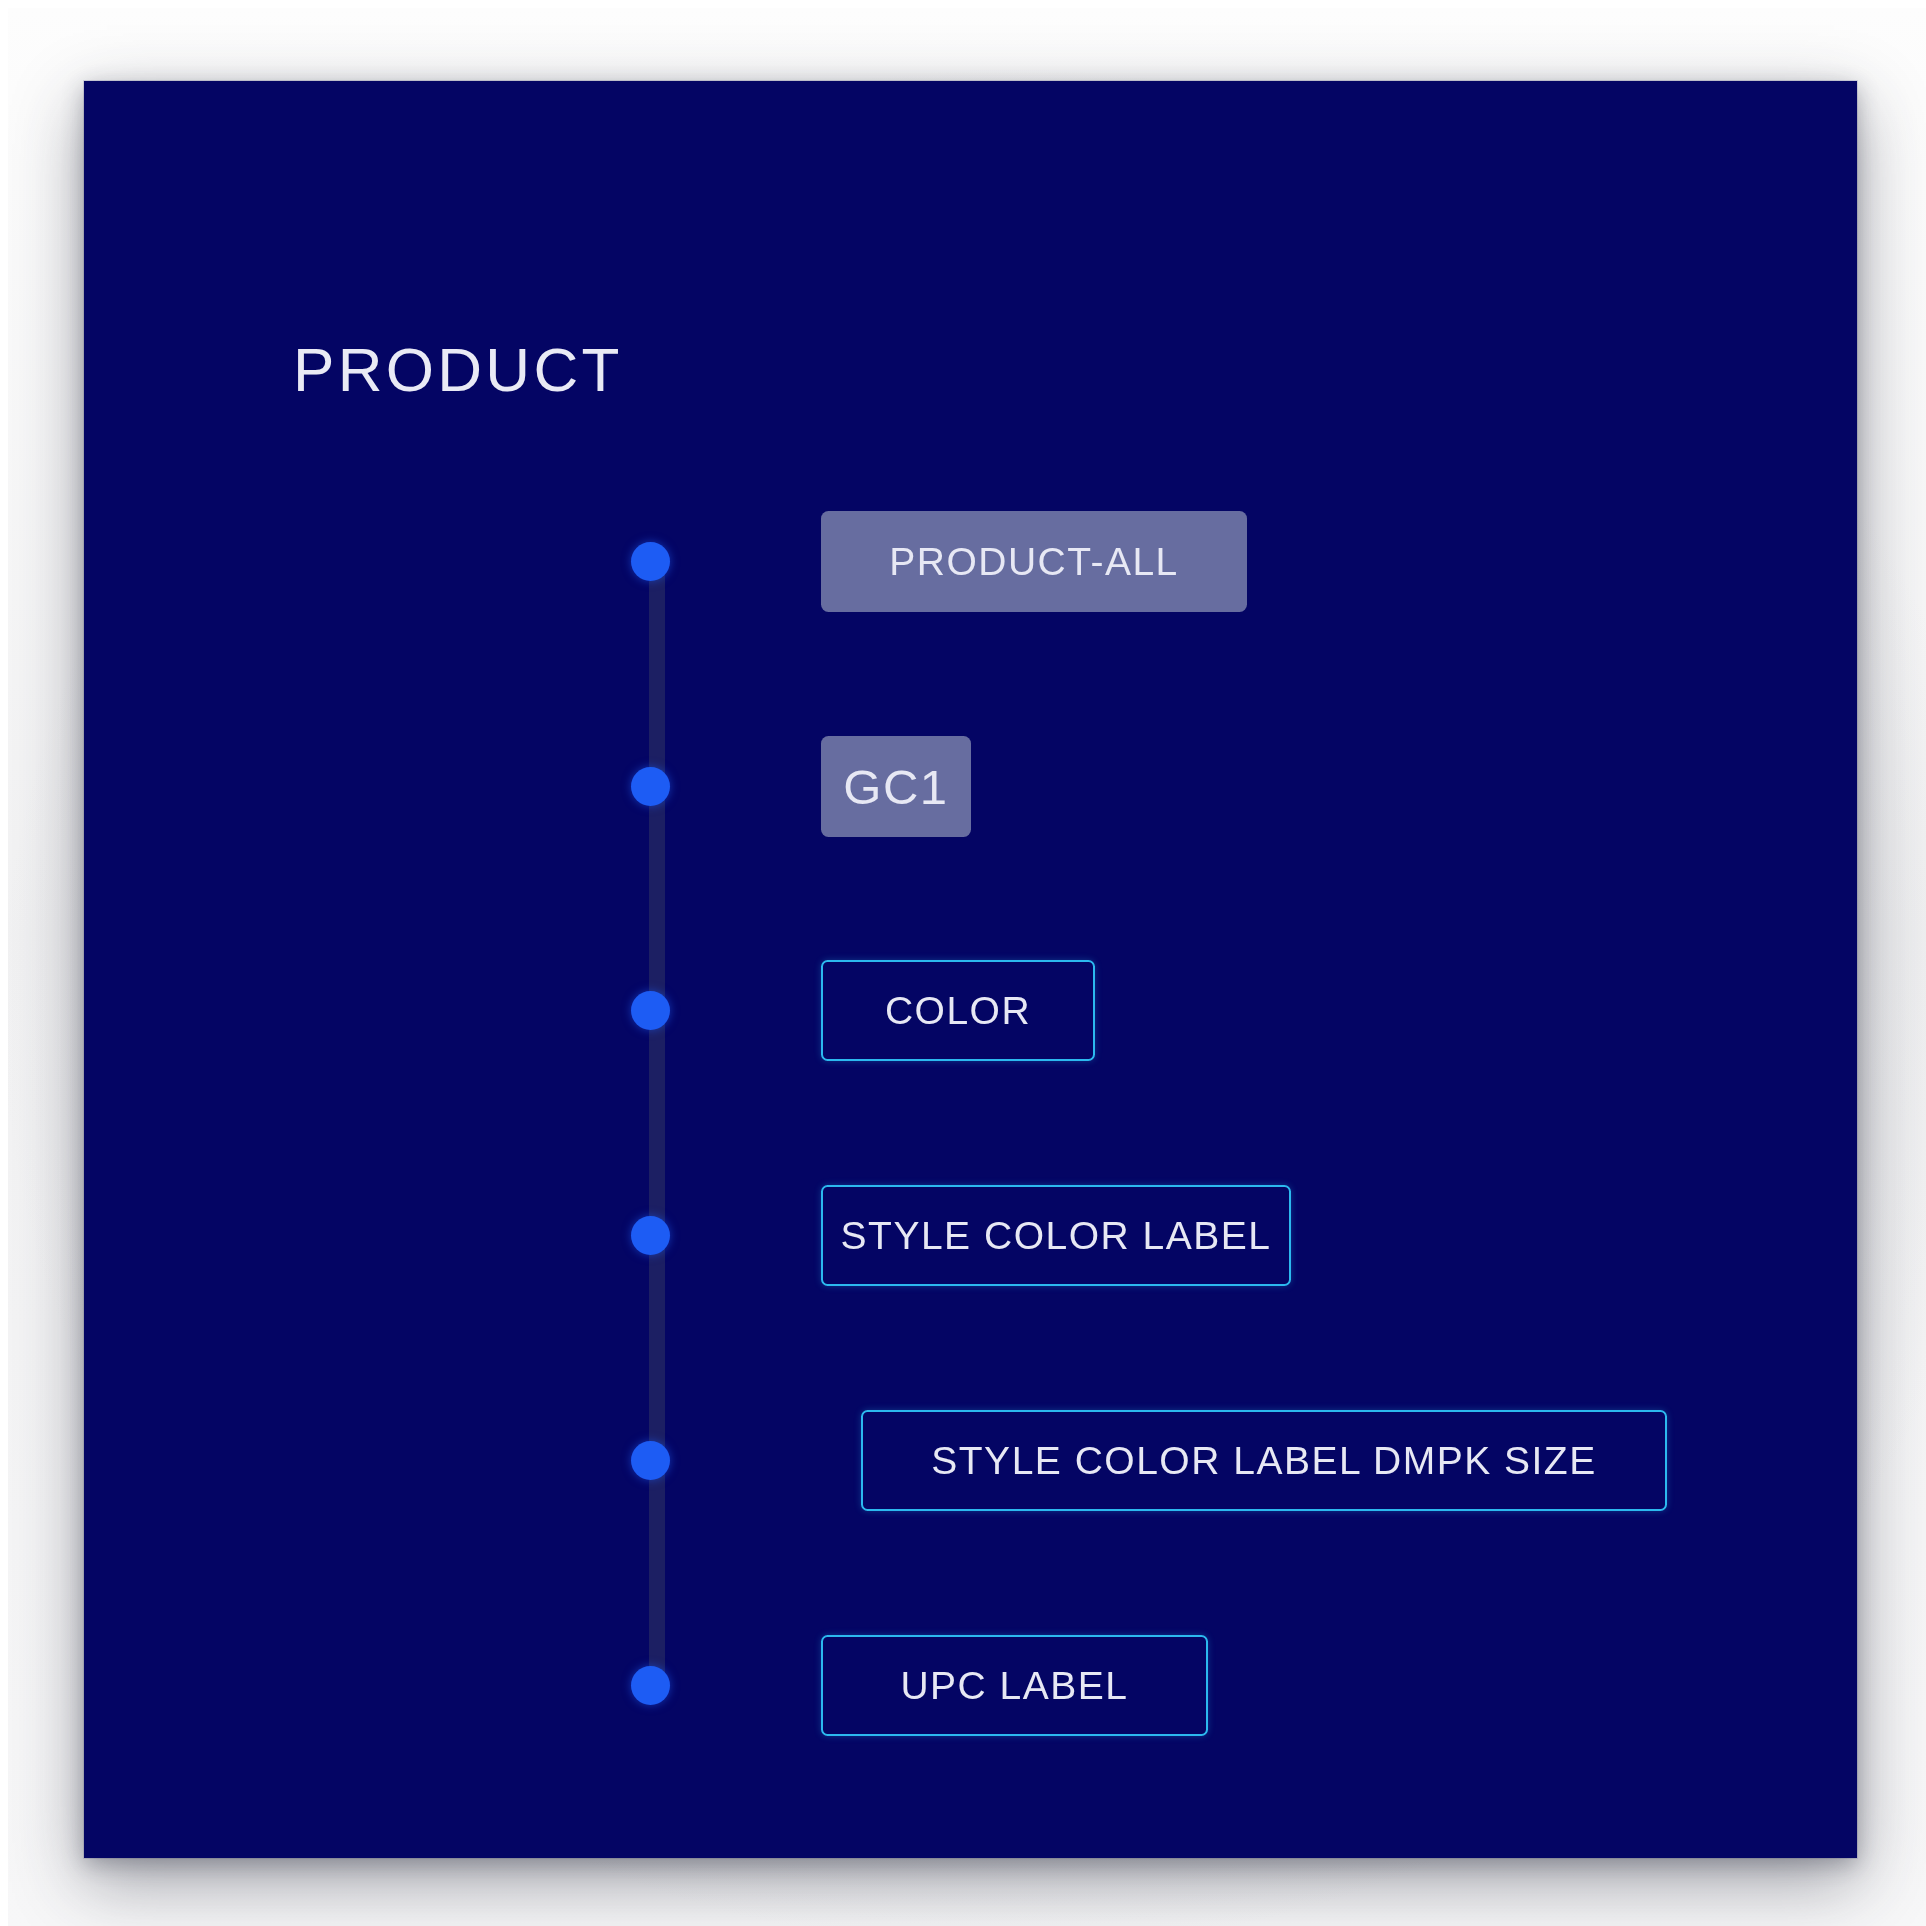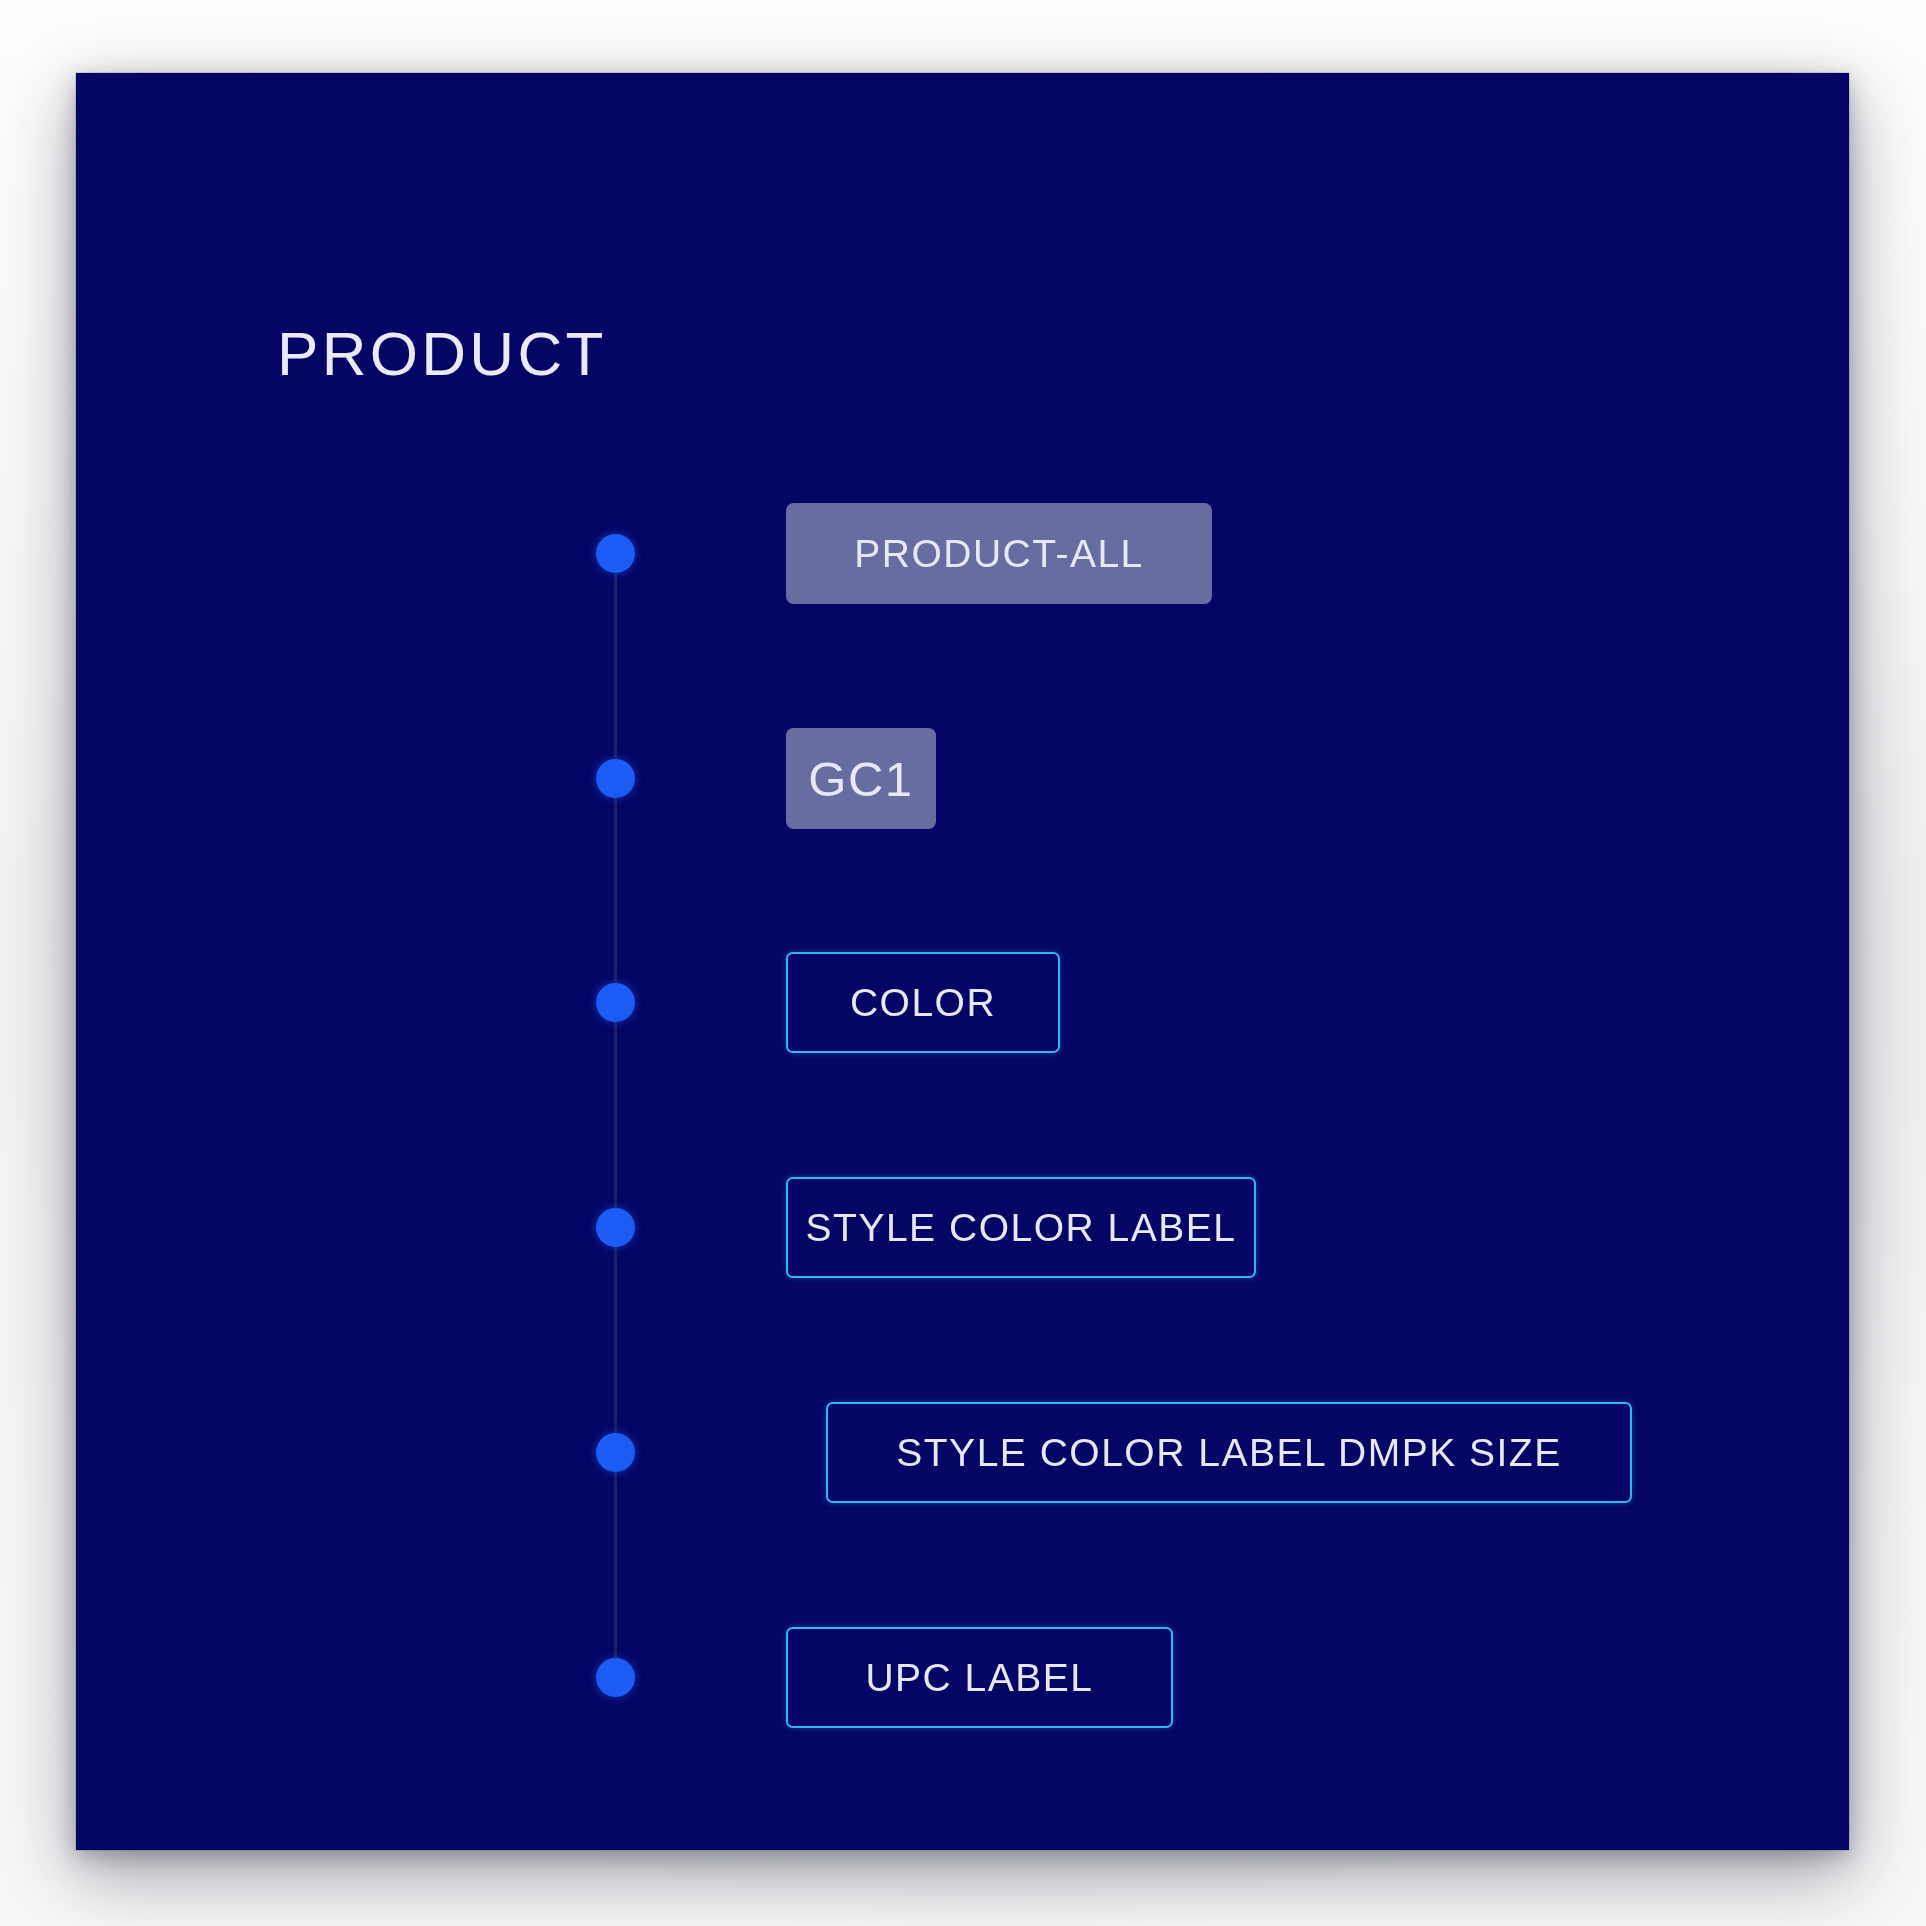--- a/index.html
+++ b/index.html
@@ -1,16 +1,16 @@
 <!DOCTYPE html>
 <html style="font-size:15px"><head>
 <meta charset="utf-8">
 <title>Product Hierarchy Timeline</title>
 <style>
-  * { box-sizing: border-box; margin: 0; padding: 0; }
+  * { box-sizing: border-box; margin: 0; padding: 8px; }
 
   html, body {
     width: 1926px;
     height: 1926px;
     overflow: hidden;
   }
 
   body {
     background: #ffffff;
     font-family: "Liberation Sans", "DejaVu Sans", sans-serif;
@@ -50,21 +50,21 @@
     letter-spacing: 3.3px;
     color: #e9eaf5;
     font-weight: 300;
     line-height: 1;
     white-space: nowrap;
   }
 
   
   #timeline {
     position: absolute;
-    left: 463px;
+    left: 490px;
     top: 403px;
     width: 1255px;
     height: 1209px;
   }
 
   .rail-line {
     position: absolute;
     left: 75px;
     top: 78px;
     width: 2.8px;

